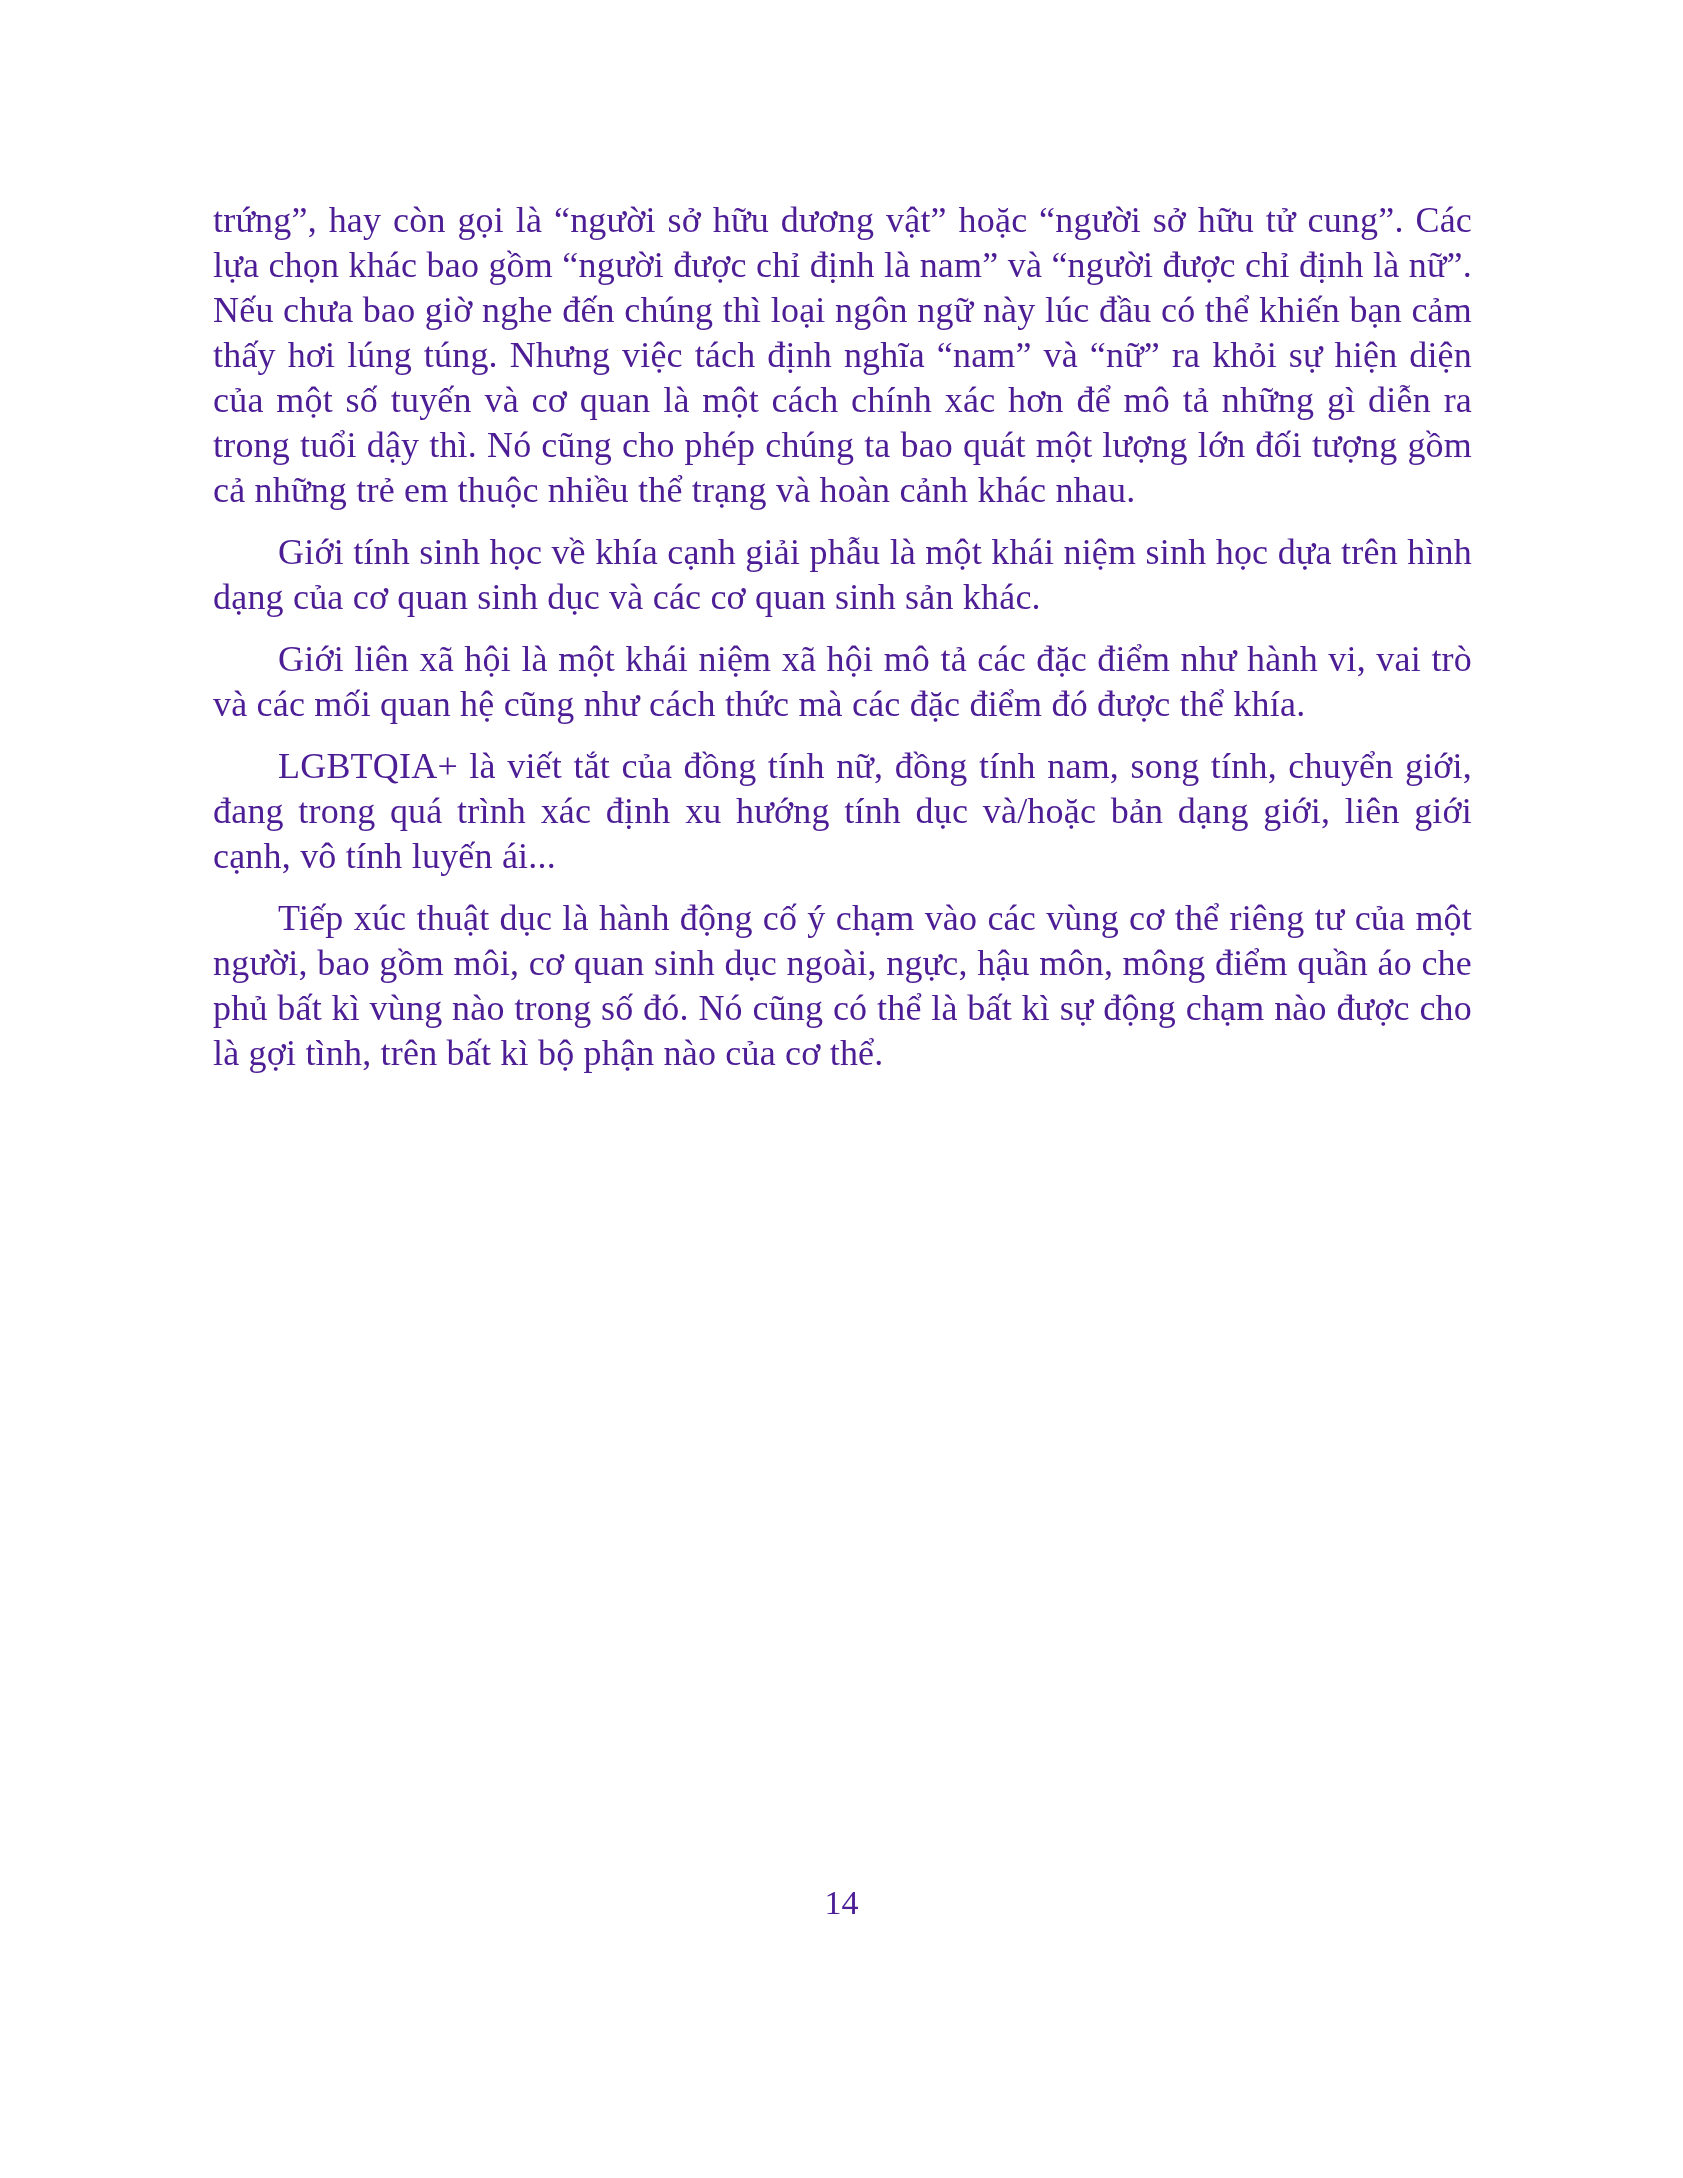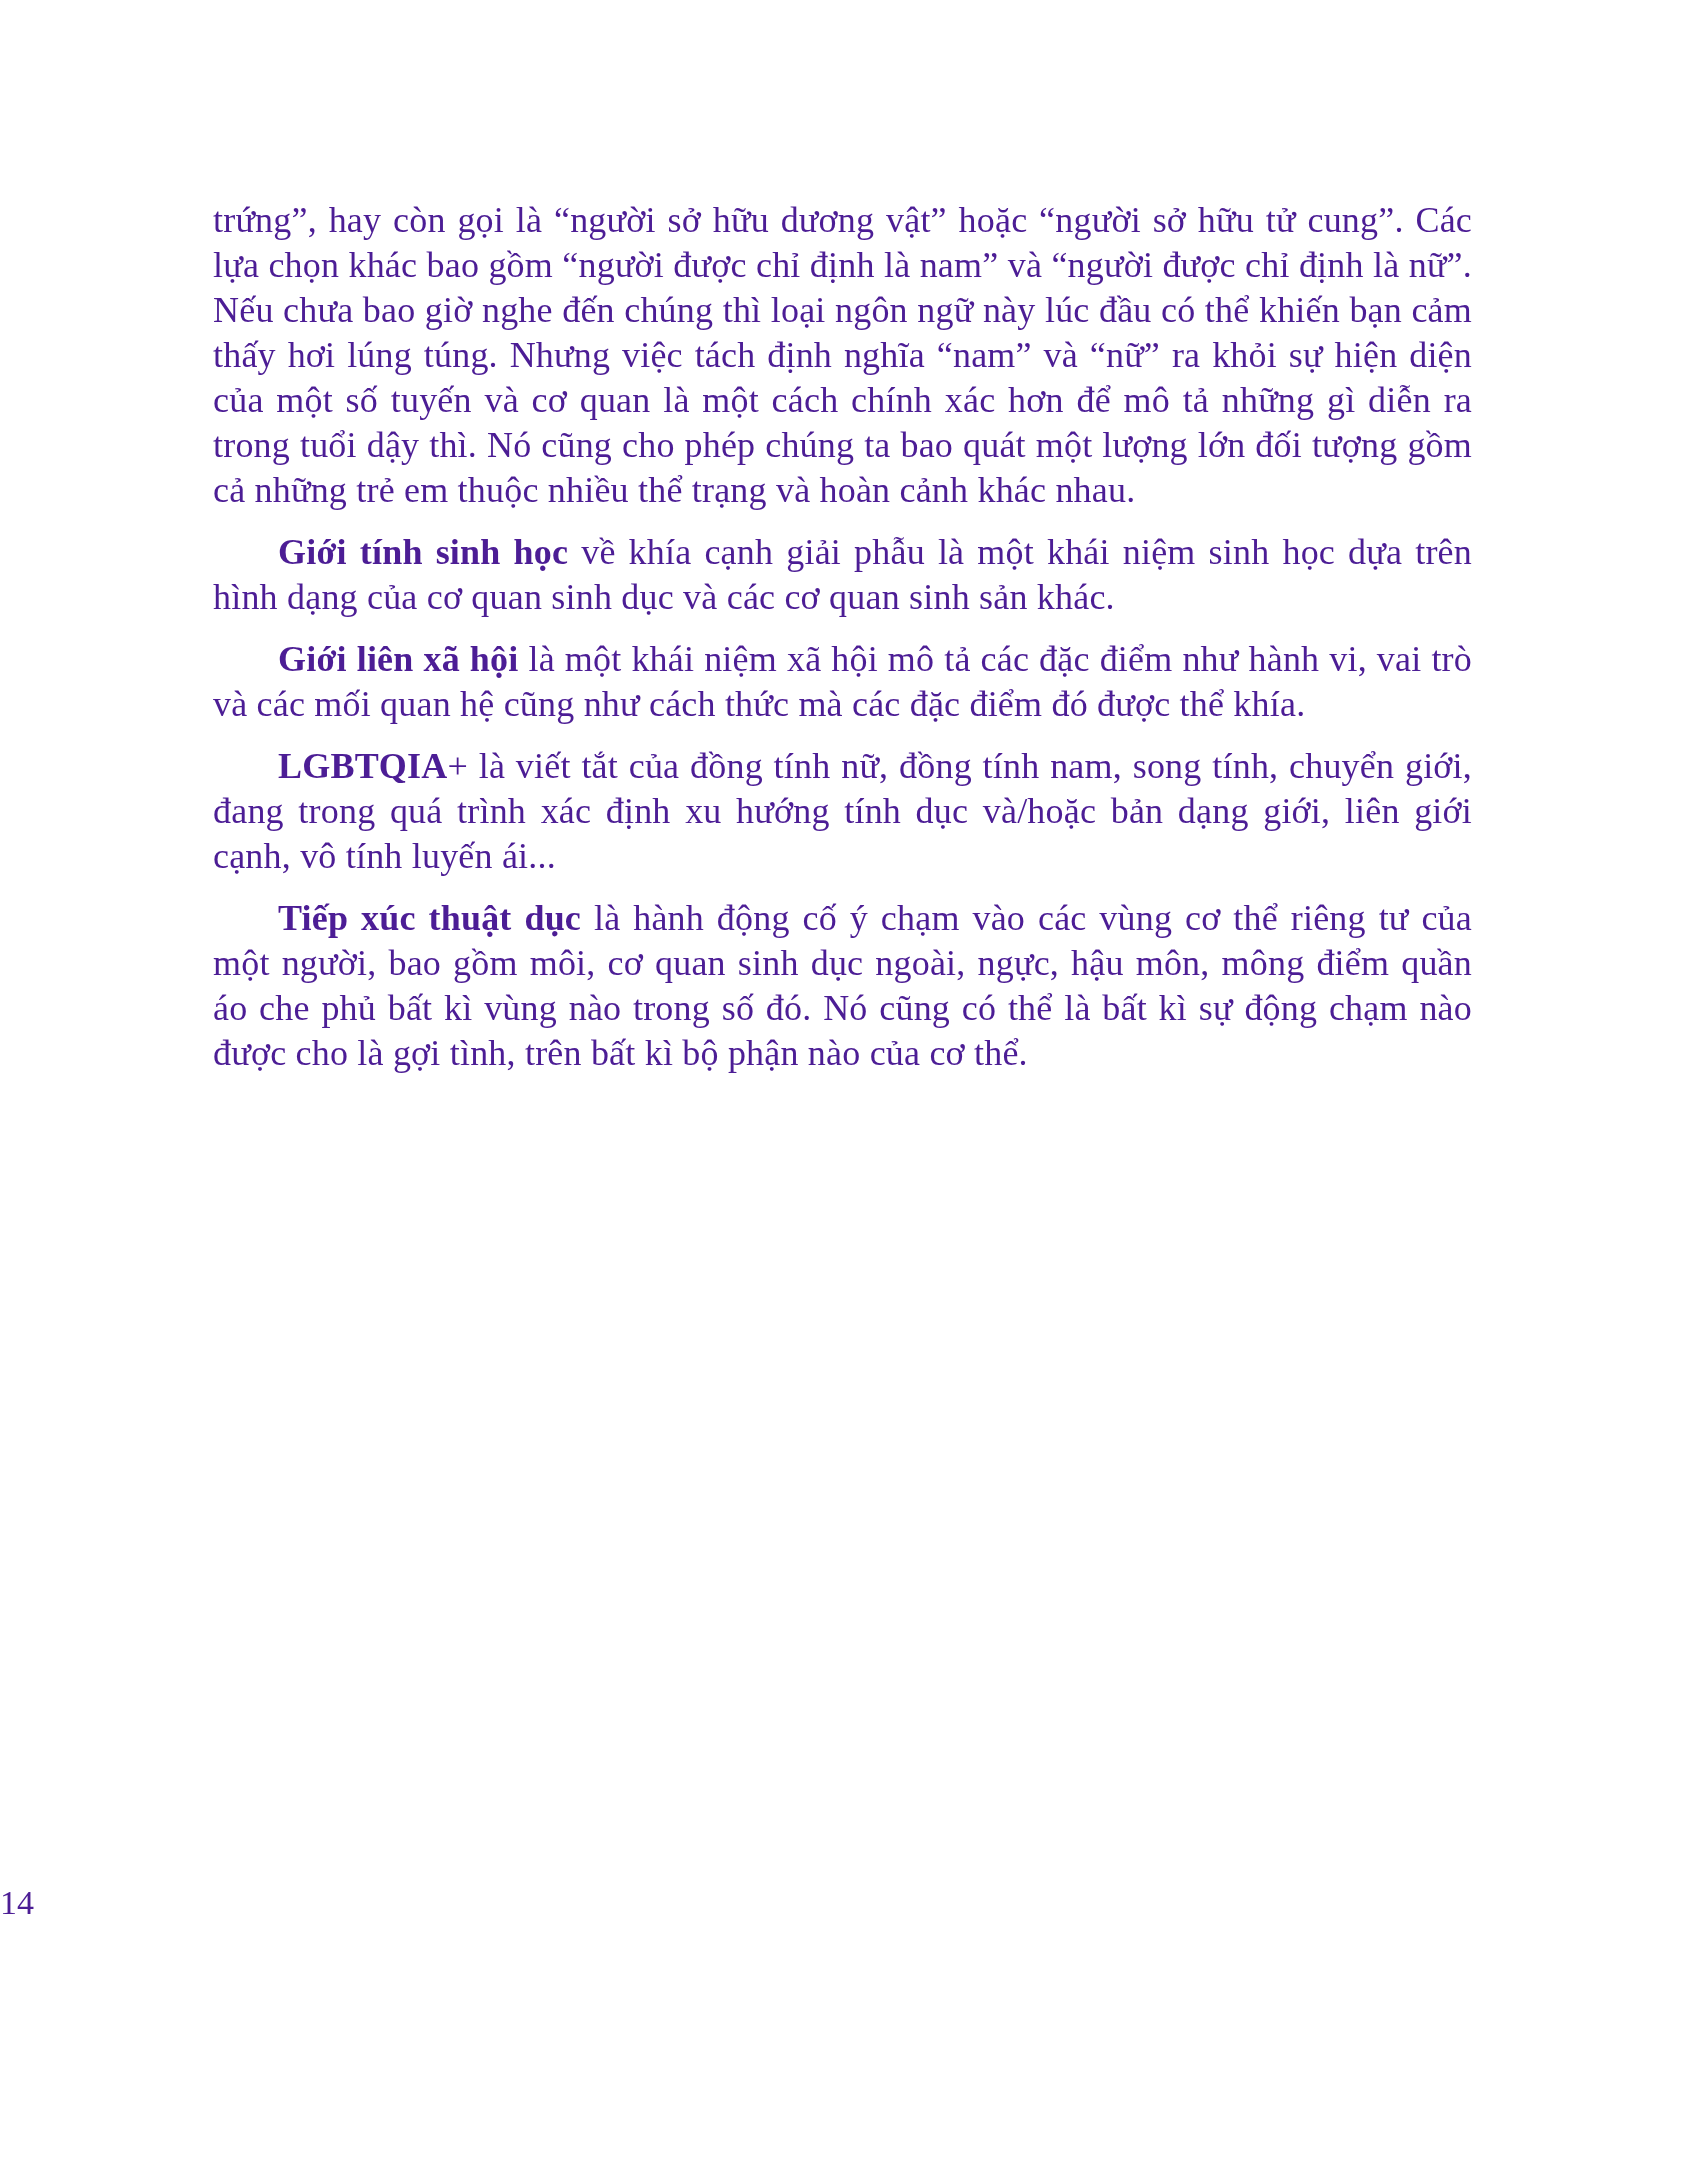--- a/index.html
+++ b/index.html
@@ -26,28 +26,28 @@
     text-align: justify;
     letter-spacing: 0.2px;
   }
   .para {
     margin: 0 0 17px 0;
   }
   .para.indent {
     text-indent: 65px;
   }
   .bold {
-    font-weight: bold;
+    font-weight: normal;
   }
   .page-number {
     position: absolute;
     top: 1883px;
     left: 0;
     width: 100%;
-    text-align: left;
+    text-align: center;
     font-size: 34px;
     line-height: 40px;
   }
 </style>
 </head>
 <body>
 
 <div class="page">
   <div class="text-block">
       <p class="para"><span>trứng”, hay còn gọi là “người sở hữu dương vật” hoặc “người sở hữu tử cung”. Các lựa chọn khác bao gồm “người được chỉ định là nam” và “người được chỉ định là nữ”. Nếu chưa bao giờ nghe đến chúng thì loại ngôn ngữ này lúc đầu có thể khiến bạn cảm thấy hơi lúng túng. Nhưng việc tách định nghĩa “nam” và “nữ” ra khỏi sự hiện diện của một số tuyến và cơ quan là một cách chính xác hơn để mô tả những gì diễn ra trong tuổi dậy thì. Nó cũng cho phép chúng ta bao quát một lượng lớn đối tượng gồm cả những trẻ em thuộc nhiều thể trạng và hoàn cảnh khác nhau.</span></p>

